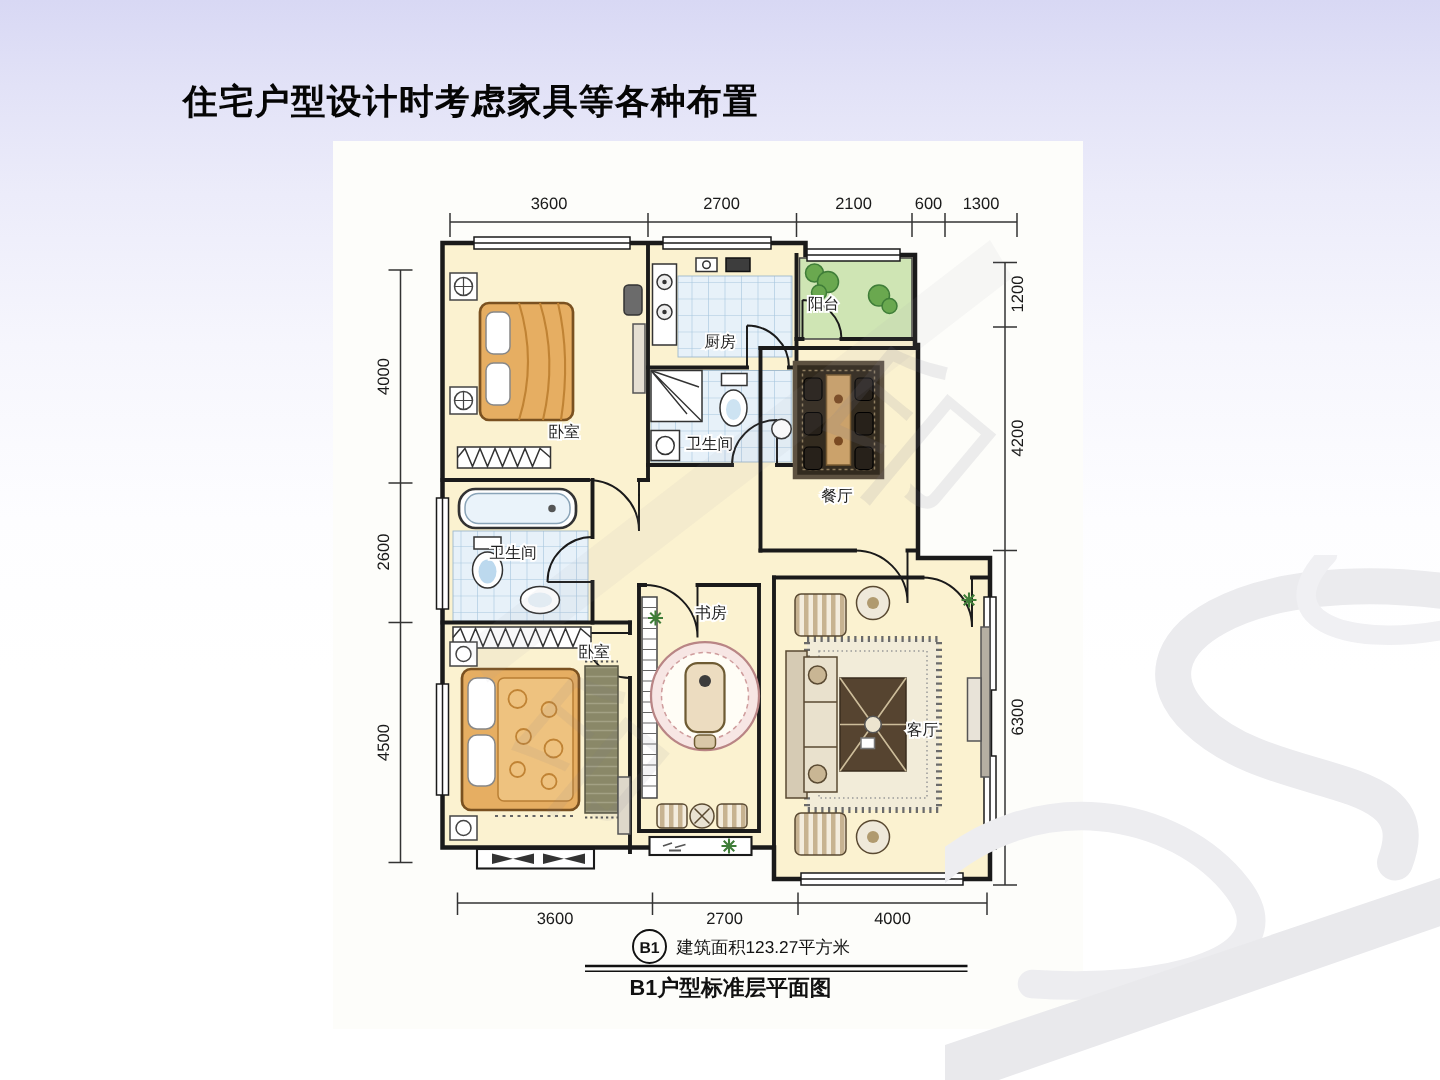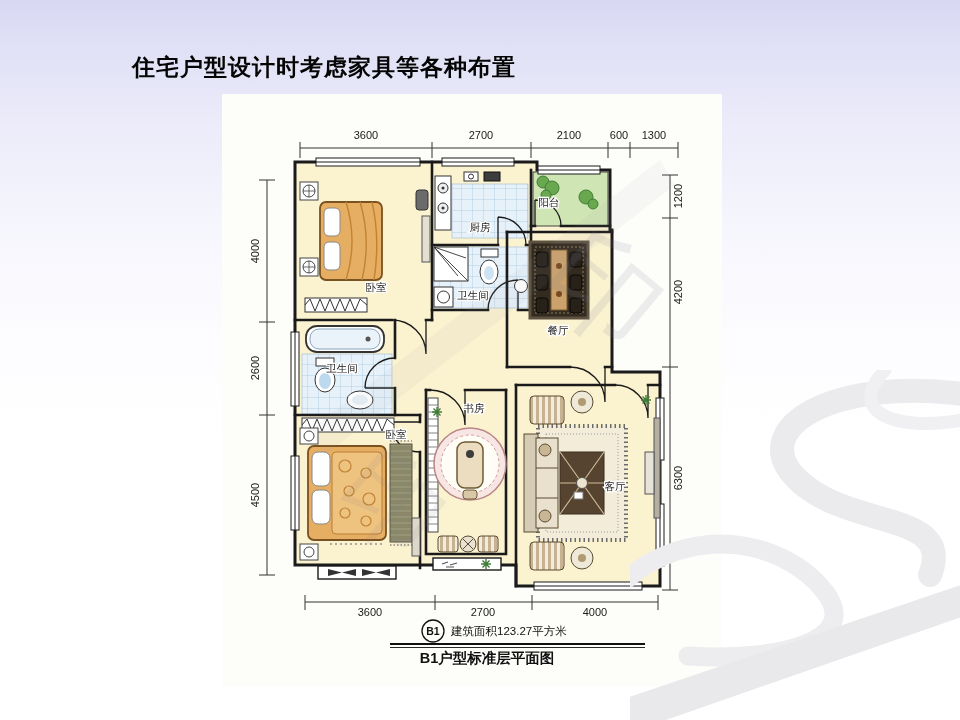--- a/index.html
+++ b/index.html
@@ -1,19 +1,19 @@
 <!DOCTYPE html>
 <html><head>
 <meta charset="utf-8">
 <style>
   html,body{margin:0;padding:0;}
   body{width:960px;height:720px;overflow:hidden;font-family:"Liberation Sans","DejaVu Sans",sans-serif;}
   .slide{position:relative;width:960px;height:720px;
     background:linear-gradient(180deg,#d8d8f4 0%,#e2e2f7 8%,#ececfa 18%,#f6f6fd 32%,#fdfdff 48%,#ffffff 62%,#ffffff 100%);}
-  .slide-title{position:absolute;left:132px;top:52px;font-size:23px;font-weight:bold;color:#050505;letter-spacing:1px;}
+  .slide-title{position:absolute;left:122px;top:52px;font-size:23px;font-weight:bold;color:#050505;letter-spacing:1px;}
   .plan-backdrop{position:absolute;left:222px;top:94px;width:500px;height:592px;background:#fdfdfa;}
   .plan-svg{position:absolute;left:230px;top:100px;}
   .swirls{position:absolute;right:0;bottom:0;}
   svg text{user-select:none;}
   .dimtxt{font-size:11px;fill:#1a1a1a;}
   .roomlbl{font-size:10.5px;fill:#222;paint-order:stroke;stroke:#ffffff;stroke-width:2.5px;font-weight:500;}
   .captxt{fill:#111;}
 </style>
 </head>
 <body>

